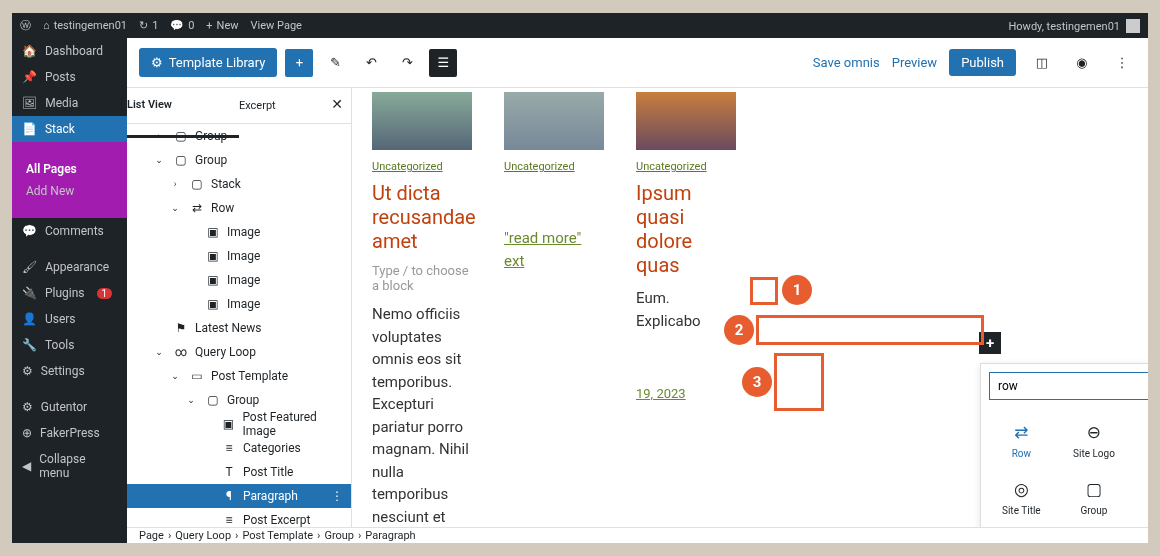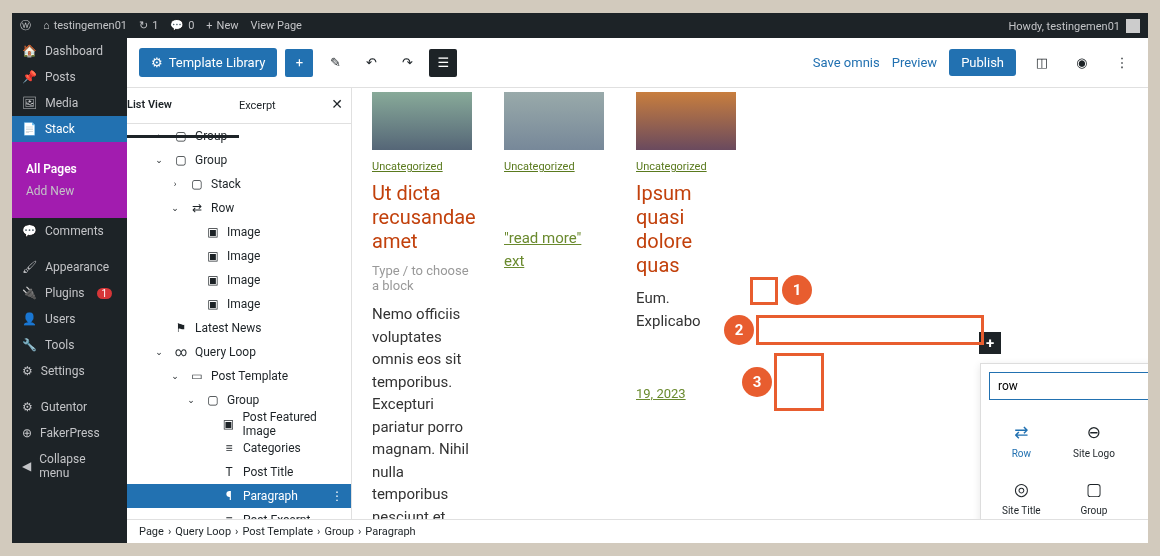--- a/index.html
+++ b/index.html
@@ -58,21 +58,21 @@
 .body-text{font-size:15px;line-height:1.5;color:#333}
 .rm{color:#6a8a2e;text-decoration:underline}
 .date{color:#6a8a2e;text-decoration:underline}
 .plus-btn{width:22px;height:22px;background:#1d2327;color:#fff;display:flex;align-items:center;justify-content:center;position:absolute;left:627px;top:244px;cursor:pointer;font-size:15px;font-weight:bold}
 .ins{position:absolute;left:628px;top:275px;width:228px;background:#fff;border:1px solid #ddd;box-shadow:0 2px 8px rgba(0,0,0,.1)}
 .ins input{width:calc(100% - 16px);margin:8px;padding:6px 26px 6px 8px;border:1px solid #2271b1;font-size:12px;outline:none}
 .ins-grid{display:grid;grid-template-columns:repeat(3,1fr);padding:4px}
 .ins-item{display:flex;flex-direction:column;align-items:center;padding:10px 4px;cursor:pointer;font-size:10px;gap:6px}
 .ins-item.hl{color:#2271b1}
 .ins-item .ico{font-size:17px}
-.footer{position:absolute;bottom:0;left:0;right:0;height:24px;background:#fff;border-top:1px solid #e0e0e0;display:flex;align-items:center;padding:0 12px;font-size:11px;gap:4px}
+.footer{position:absolute;bottom:0;left:0;right:0;height:16px;background:#fff;border-top:1px solid #e0e0e0;display:flex;align-items:center;padding:0 12px;font-size:11px;gap:4px}
 .footer span{cursor:pointer}
 .marker{position:absolute;background:#e85d2f;color:#fff;border-radius:50%;width:30px;height:30px;display:flex;align-items:center;justify-content:center;font-weight:bold;font-size:15px;z-index:50}
 .mbox{position:absolute;border:3px solid #e85d2f;z-index:49}
 </style>
 </head>
 <body>
 
 <div class="app">
   <div class="adminbar">
     <div class="l">

